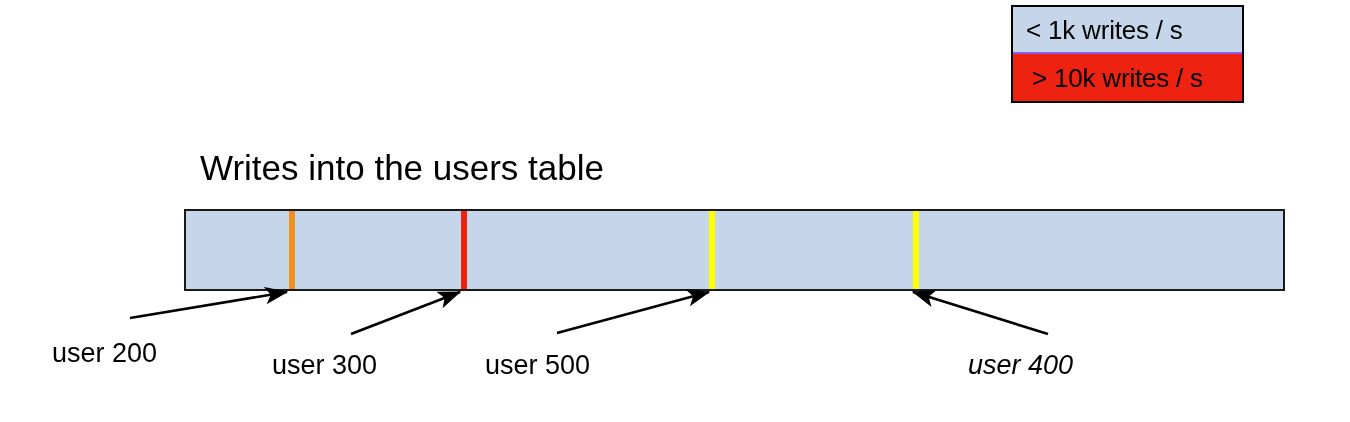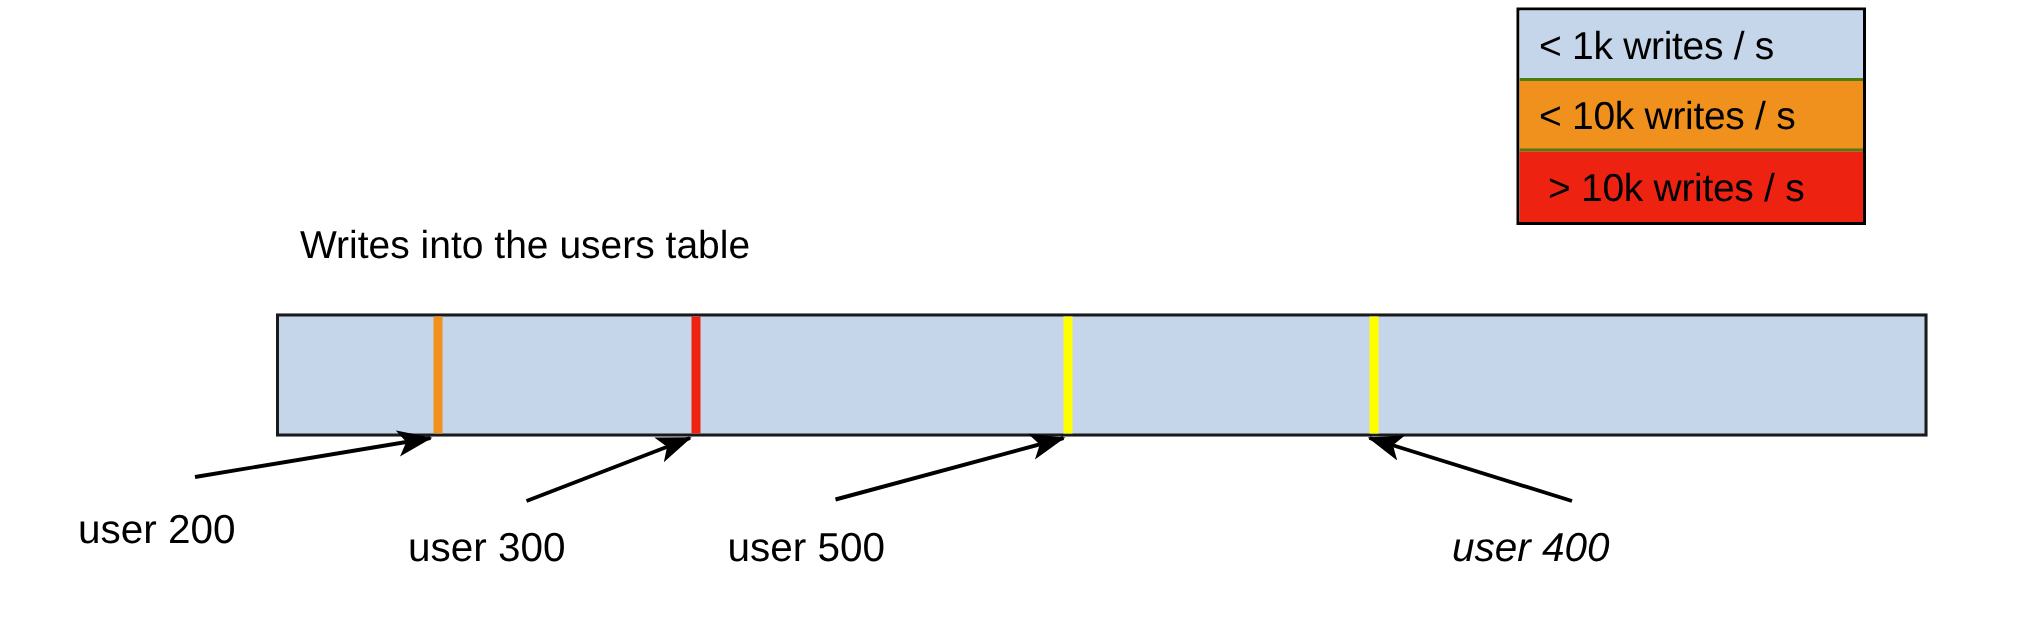--- a/index.html
+++ b/index.html
@@ -21,37 +21,37 @@
     position: absolute;
     left: 1011px;
     top: 5px;
     width: 233px;
     border: 2px solid #000000;
     box-sizing: border-box;
   }
   .legend-row {
     height: 47px;
     box-sizing: border-box;
-    border-bottom: 2px solid #4d7c0f;
+    border-bottom: 2px solid #8b5cf6;
     display: flex;
     align-items: center;
     padding-left: 13px;
     font-size: 26px;
     line-height: 1;
     letter-spacing: -0.2px;
     white-space: nowrap;
   }
   .legend-row:last-child { border-bottom: none; padding-left: 19px; }
 
   
   #chart-title {
     position: absolute;
     left: 200px;
     top: 150px;
-    font-size: 26px;
+    font-size: 35px;
     line-height: 1;
     white-space: nowrap;
   }
 
   
   #table-bar {
     position: absolute;
     left: 184px;
     top: 209px;
     width: 1101px;
@@ -84,23 +84,20 @@
     white-space: nowrap;
   }
 </style>
 </head>
 <body style="background: rgb(255, 255, 255);">
 
 <div id="legend">
   <div class="legend-row" style="background: rgb(197, 213, 234);">
     <span>&lt; 1k writes / s</span>
   </div>
-  <div class="legend-row" style="background: rgb(240, 145, 30);">
-    <span>&lt; 10k writes / s</span>
-  </div>
   <div class="legend-row" style="background: rgb(238, 34, 17);">
     <span>&gt; 10k writes / s</span>
   </div>
 </div>
 
 <div id="chart-title">Writes into the users table</div>
 
 <div id="table-bar" style="background: rgb(197, 213, 234); border-color: rgb(26, 26, 26);">
   <div class="bar-stripe" style="left: 103px; background: rgb(240, 145, 30);"></div>
   <div class="bar-stripe" style="left: 275px; background: rgb(238, 34, 17);"></div>

